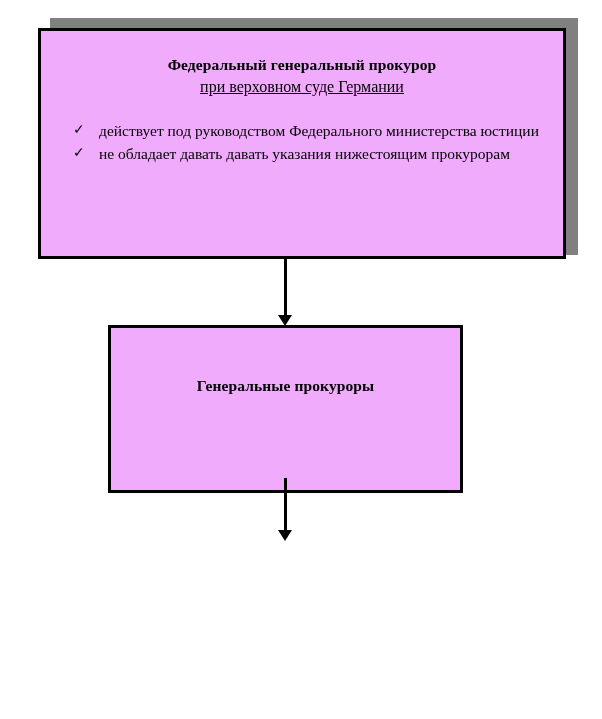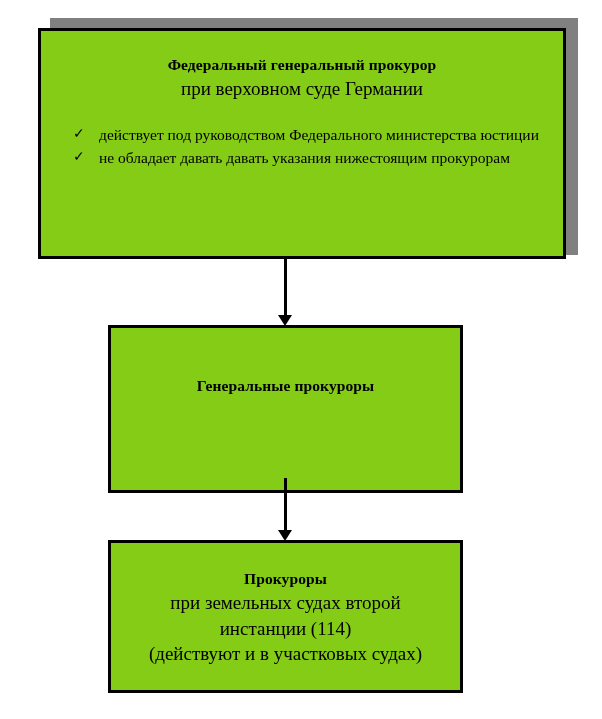--- a/index.html
+++ b/index.html
@@ -22,21 +22,21 @@
 
   
   .shadow-block {
     position: absolute;
     background: #808080;
   }
 
   
   .node-box {
     position: absolute;
-    background: #84cc16;
+    background: #f0abfc;
     border: 3px solid #000000;
     box-sizing: border-box;
   }
 
   
   #box-top {
     left: 38px;
     top: 28px;
     width: 528px;
     height: 231px;
@@ -46,23 +46,24 @@
   }
 
   .node-title {
     font-weight: bold;
     font-size: 15.5px;
     text-align: center;
     line-height: 1.35;
     letter-spacing: 0.1px;
   }
   .node-subtitle {
-    font-size: 19px;
+    font-size: 16px;
     text-align: center;
     line-height: 1.35;
+    text-decoration: underline;
   }
 
   
   .bullet-list {
     margin: 22px 0 0 0;
     padding: 0;
     list-style: none;
   }
   .bullet-item {
     position: relative;
@@ -180,22 +181,14 @@
     <div class="box-mid-inner">
       <div class="node-title">Генеральные прокуроры</div>
     </div>
   </div>
 
   <div class="arrow" id="arrow-2">
     <div class="arrow-shaft"></div>
     <div class="arrow-head"></div>
   </div>
 
-  <div class="node-box" id="box-bottom">
-    <div class="box-bottom-inner">
-      <div class="node-title">Прокуроры</div>
-      <div class="node-subtitle">при земельных судах второй</div>
-      <div class="node-subtitle">инстанции (114)</div>
-      <div class="node-subtitle">(действуют и в участковых судах)</div>
-    </div>
-  </div>
 
 </div>
 
 </body></html>

